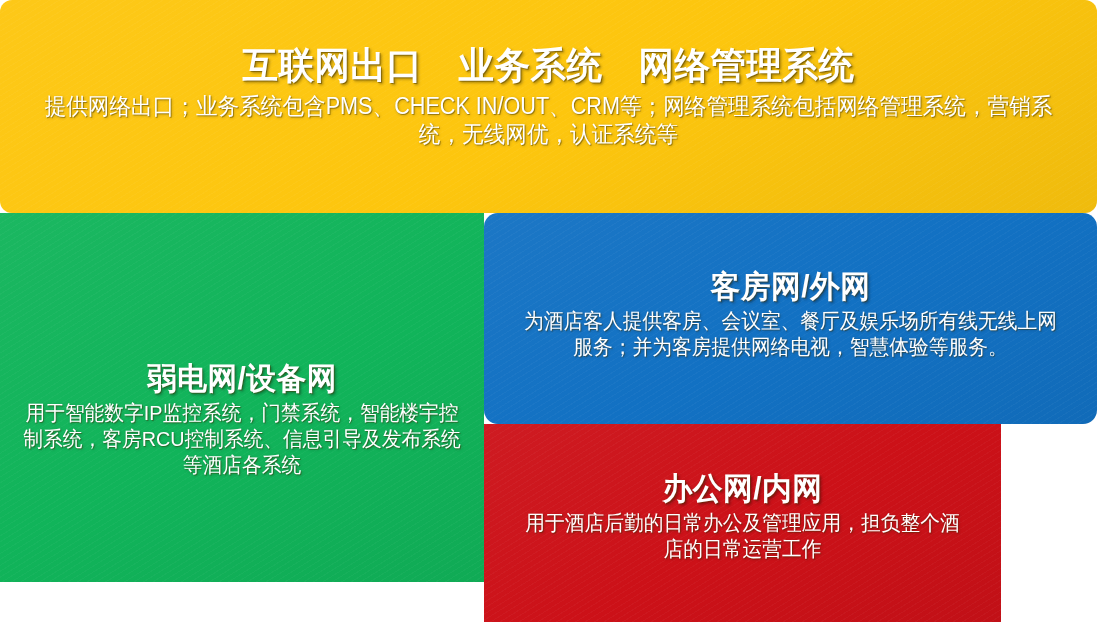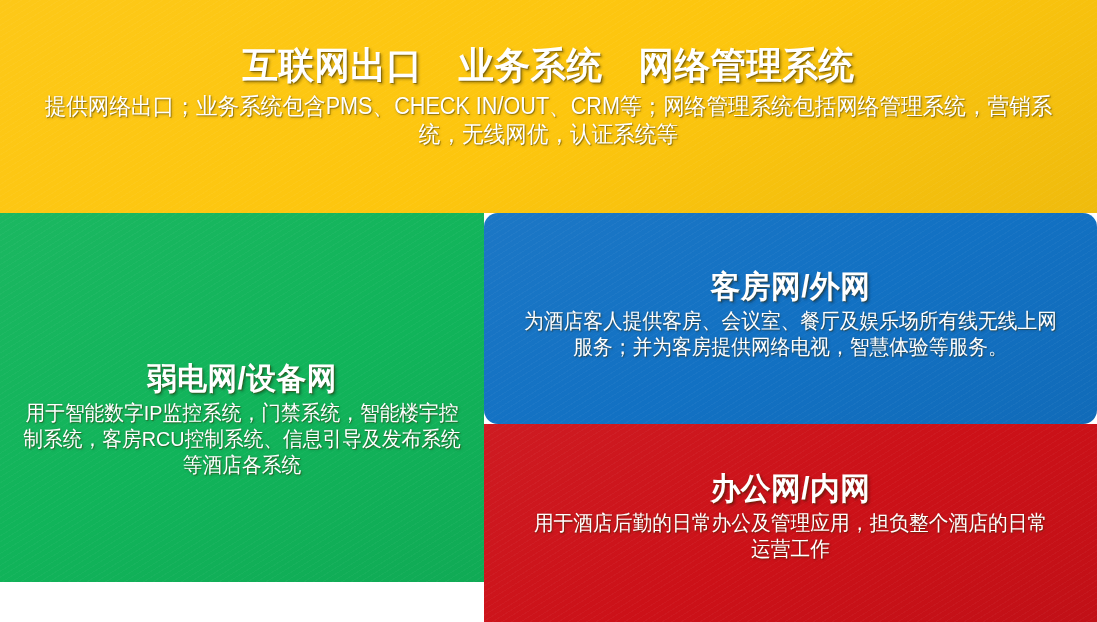--- a/index.html
+++ b/index.html
@@ -40,24 +40,24 @@
         -32deg,
         rgba(255,255,255,0.030) 0px,
         rgba(255,255,255,0.030) 1px,
         rgba(255,255,255,0.000) 1px,
         rgba(255,255,255,0.000) 5px
       ),
       linear-gradient(-28deg, rgba(0,0,0,0.055) 0%, rgba(0,0,0,0.0) 48%, rgba(255,255,255,0.045) 100%);
   }
   .panel > .content { position: relative; z-index: 2; }
 
-  #panel-header  { left: 0;     top: 0;     width: 1097px; height: 213px; background: #fdc60e; }
+  #panel-header  { left: 0;     top: 0;     width: 1097px; height: 213px; background: #fdc60e; border-radius: 12px; }
   #panel-green   { left: 0;     top: 213px; width: 484px;  height: 369px; background: #11b45a; text-decoration: underline; }
   #panel-blue    { left: 484px; top: 213px; width: 613px;  height: 211px; background: #1271c3; border-radius: 14px; }
-  #panel-red     { left: 484px; top: 424px; width: 613px;  height: 198px; background: #cc1118; }
+  #panel-red     { left: 484px; top: 424px; width: 517px;  height: 198px; background: #cc1118; }
 
   
   .panel-title {
     margin: 0;
     font-weight: 700;
     letter-spacing: 0.5px;
     line-height: 1.08;
     color: #ffffff;
     text-shadow:
       1px 1px 0 rgba(80,60,0,0.45),

